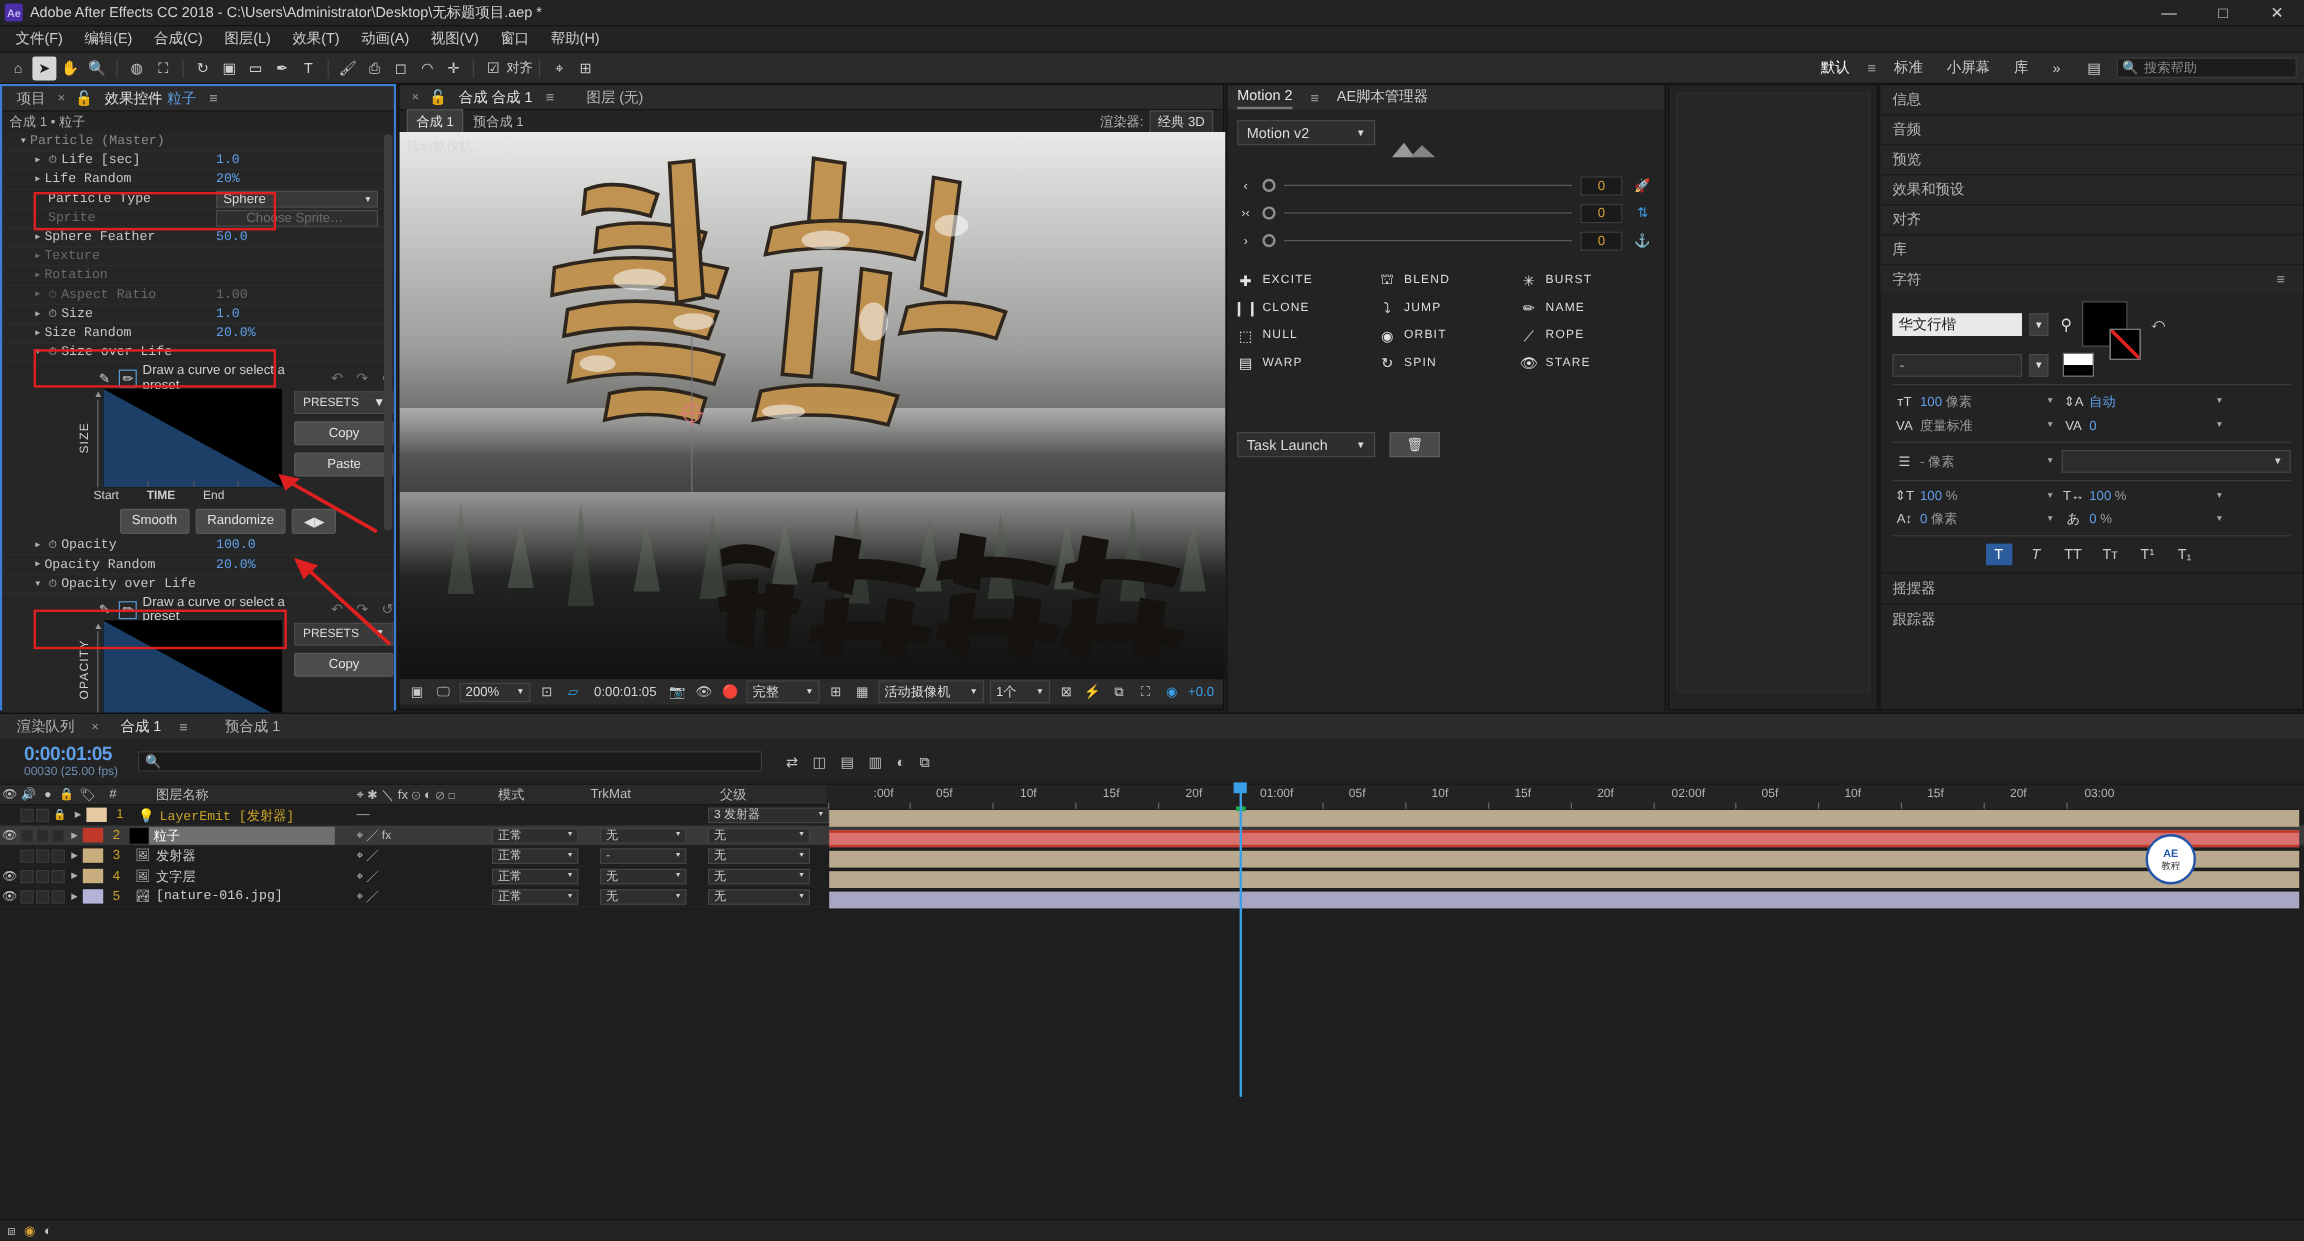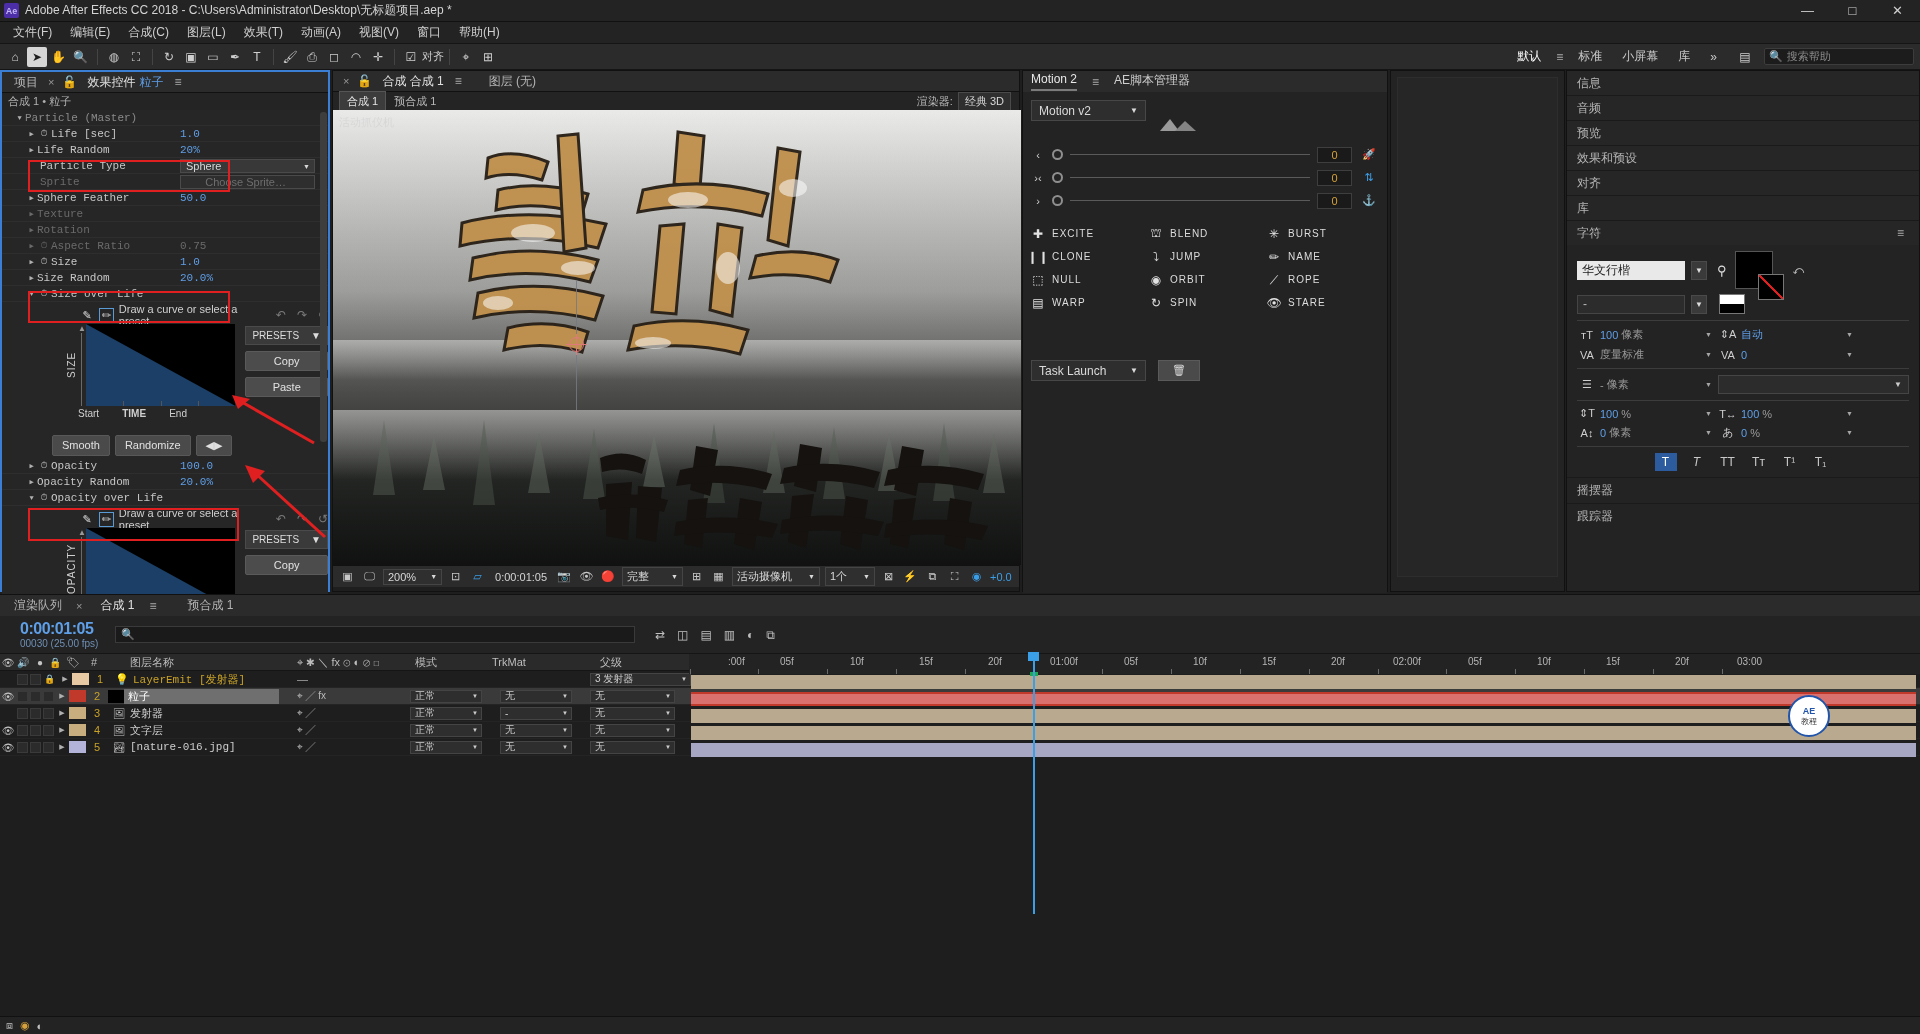--- a/index.html
+++ b/index.html
@@ -122,21 +122,21 @@
   .rightcol { margin-left: 10px; display: flex; flex-direction: column; gap: 6px; padding-top: 2px; }
   .presetbtn {
     background: #3a3a3a; color: #ddd; font-size: 10px; padding: 3px 6px;
     display: flex; align-items: center; gap: 12px; border: 1px solid #4a4a4a;
   }
   .minibtn {
     background: #4c4c4c; color: #e2e2e2; font-size: 11px; padding: 3px 12px;
     border: 1px solid #5a5a5a; border-radius: 2px; text-align: center;
   }
   .startend { display: flex; padding-left: 76px; font-size: 10px; color: #cfcfcf; width: 185px; justify-content: space-between; margin-top: 2px; }
-  .curvebtns { display: flex; gap: 5px; padding-left: 50px; margin-top: 16px; }
+  .curvebtns { display: flex; gap: 5px; padding-left: 50px; margin-top: 5px; justify-content: center; }
   .cbtn { background: #4a4a4a; border: 1px solid #585858; color: #e0e0e0; font-size: 11px; padding: 3px 9px; border-radius: 2px; }
   #ec-scroll { position: absolute; right: 1px; top: 2px; width: 7px; height: 330px; background: #3e3e3e; border-radius: 3px; }
   
   #center-panel { left: 332px; top: 0; width: 688px; height: 522px; }
   #comp-hdr2 { height: 18px; background: #242424; display: flex; align-items: center; padding-left: 6px; font-size: 11px; color: #b9b9b9; }
   #renderer-row { margin-left: auto; display: flex; align-items: center; gap: 5px; padding-right: 8px; }
   .tagbtn { background: #2f2f2f; border: 1px solid #4a4a4a; padding: 1px 6px; color: #d8d8d8; font-size: 11px; }
   .comptab { padding: 2px 7px; font-size: 11px; border: 1px solid transparent; }
   .comptab.sel { background: #3c3c3c; border-color: #555; color: #e4e4e4; }
   #viewer { position: relative; width: 688px; height: 455px; background: #101010; display: flex; align-items: center; justify-content: center; }
@@ -398,21 +398,21 @@
         <span class="pname">Texture</span>
       </div>
       <div class="prow indent1 dim">
         <span class="arr">▶</span>
         <span class="pname">Rotation</span>
       </div>
       <div class="prow indent1 dim">
         <span class="arr">▶</span>
         <span class="sw">⏱</span>
         <span class="pname">Aspect Ratio</span>
-        <span class="pval">0.75</span>
+        <span class="pval">1.00</span>
       </div>
       <div class="prow indent1">
         <span class="arr">▶</span>
         <span class="sw">⏱</span>
         <span class="pname">Size</span>
         <span class="pval">1.0</span>
       </div>
       <div class="prow indent1">
         <span class="arr">▶</span>
         <span class="pname">Size Random</span>

